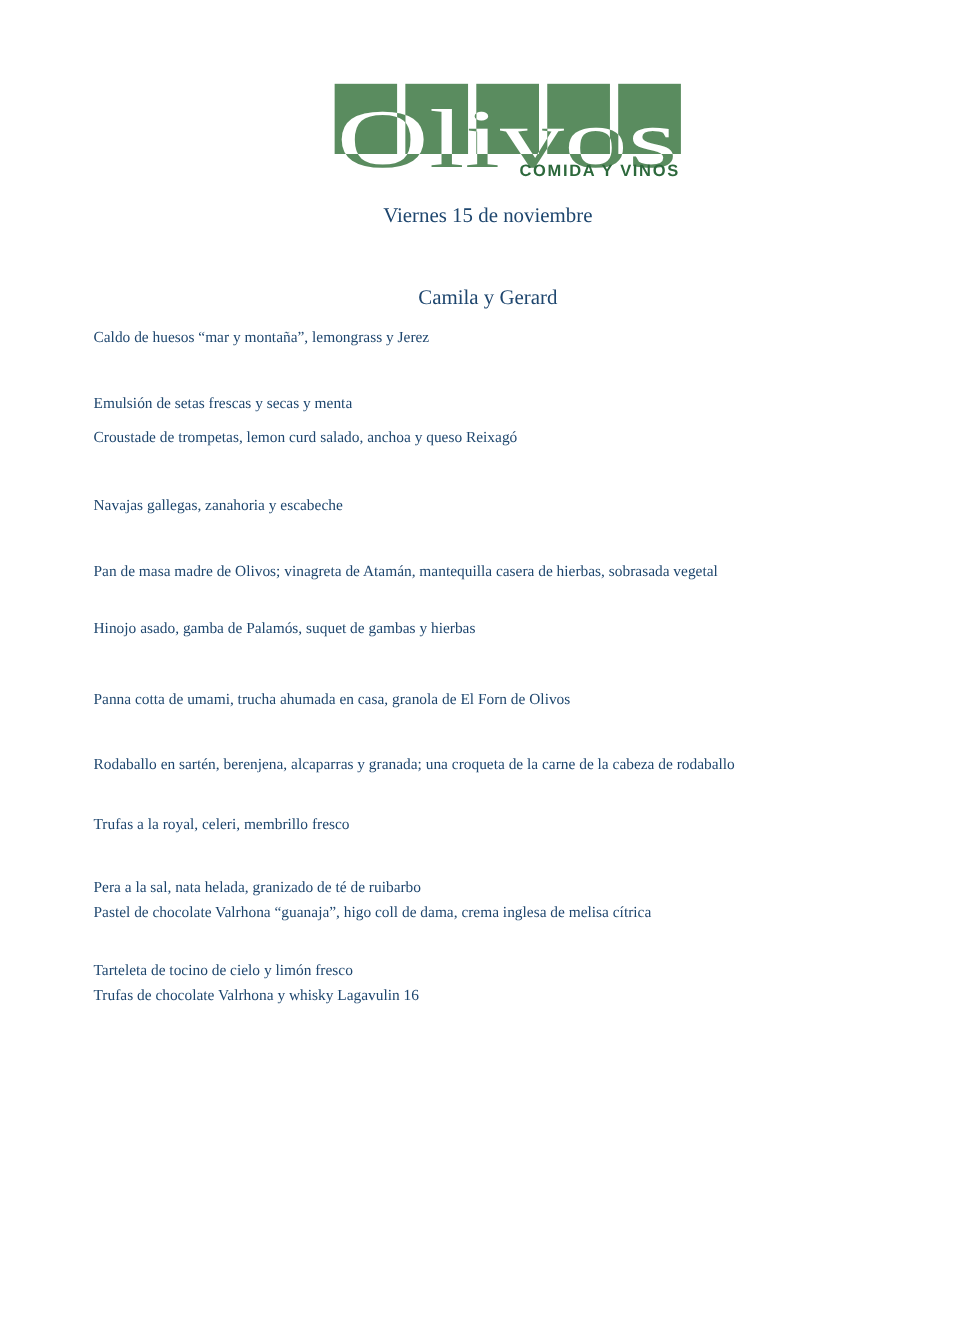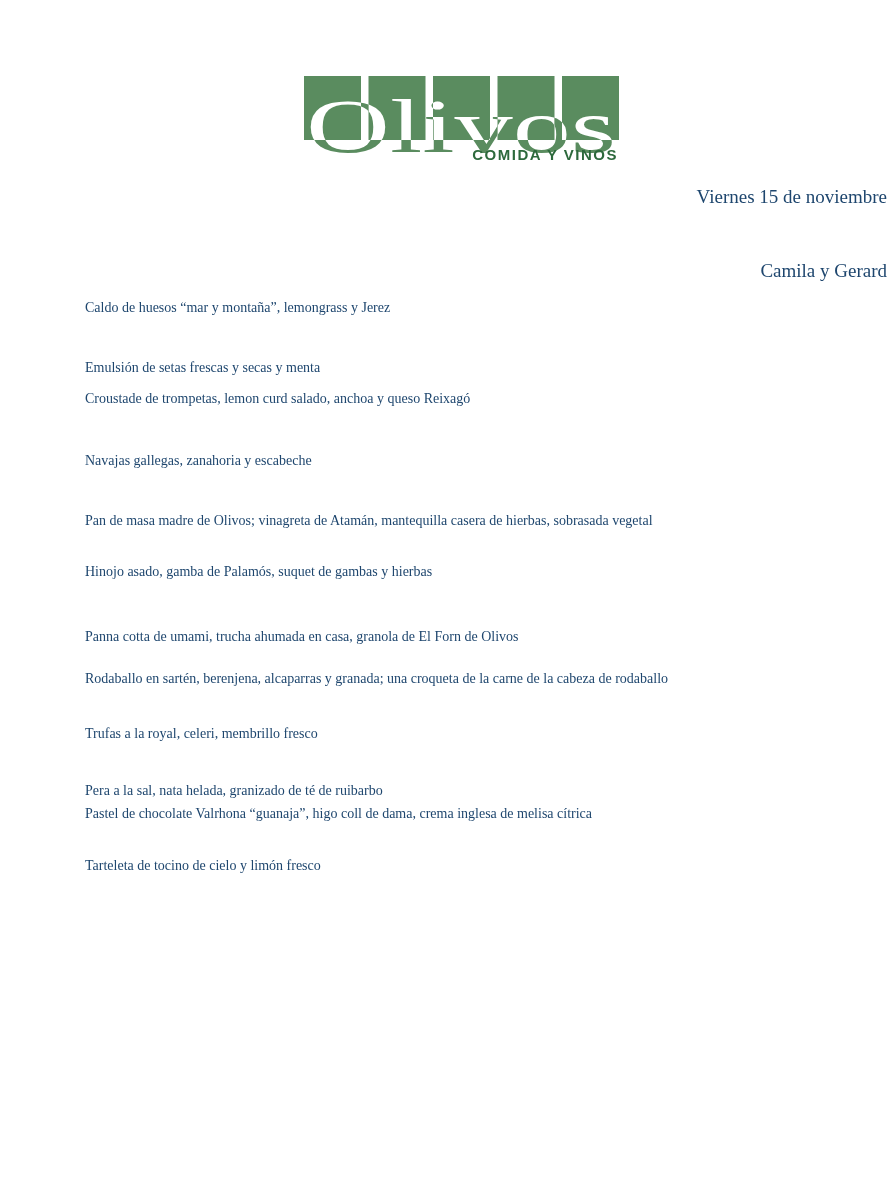--- a/index.html
+++ b/index.html
@@ -3,21 +3,21 @@
 <meta charset="utf-8">
 <style>
   html,body{margin:0;padding:0;}
   body{
     width:887px;height:1200px;background:#ffffff;position:relative;
     font-family:"Liberation Serif", serif;
     color:var(--navy,#1e466e);
     overflow:hidden;
   }
   .logo-wrap{position:absolute;left:304px;top:76px;width:316px;height:95px;}
-  .center-line{position:absolute;left:0;width:887px;text-align:right;font-size:19px;line-height:23px;}
+  .center-line{position:absolute;left:0;width:887px;text-align:center;font-size:19px;line-height:23px;}
   .date-line{top:185px;}
   .guests-line{top:223px;margin-top:36px;}
   .menu{position:absolute;left:85px;top:296px;width:688px;font-size:14px;line-height:23px;}
   .menu p{margin:0;padding:0;}
   svg text{font-family:"Liberation Serif", serif;}
   svg .tagline{font-family:"Liberation Sans", sans-serif;font-weight:bold;font-size:15px;letter-spacing:1.5px;}
 </style>
 </head>
 <body>
 
@@ -57,18 +57,19 @@
 <div class="center-line guests-line">Camila y Gerard</div>
 
 <div class="menu">
   <p style="margin-top:0">Caldo de huesos “mar y montaña”, lemongrass y Jerez</p>
   <p style="margin-top:37px">Emulsión de setas frescas y secas y menta</p>
   <p style="margin-top:8px">Croustade de trompetas, lemon curd salado, anchoa y queso Reixagó</p>
   <p style="margin-top:39px">Navajas gallegas, zanahoria y escabeche</p>
   <p style="margin-top:37px">Pan de masa madre de Olivos; vinagreta de Atamán, mantequilla casera de hierbas, sobrasada vegetal</p>
   <p style="margin-top:28px">Hinojo asado, gamba de Palamós, suquet de gambas y hierbas</p>
   <p style="margin-top:42px">Panna cotta de umami, trucha ahumada en casa, granola de El Forn de Olivos</p>
-  <p style="margin-top:19px">Rodaballo en sartén, berenjena, alcaparras y granada; una croqueta de la carne de la cabeza de rodaballo</p>
+  <p style="margin-top:36px">Rodaballo en sartén, berenjena, alcaparras y granada; una croqueta de la carne de la cabeza de rodaballo</p>
   <p style="margin-top:32px">Trufas a la royal, celeri, membrillo fresco</p>
   <p style="margin-top:34px">Pera a la sal, nata helada, granizado de té de ruibarbo</p>
   <p style="">Pastel de chocolate Valrhona “guanaja”, higo coll de dama, crema inglesa de melisa cítrica</p>
   <p style="margin-top:29px">Tarteleta de tocino de cielo y limón fresco</p>
+  <p style="margin-top:0">Trufas de chocolate Valrhona y whisky Lagavulin 16</p>
 </div>
 
 </body></html>

